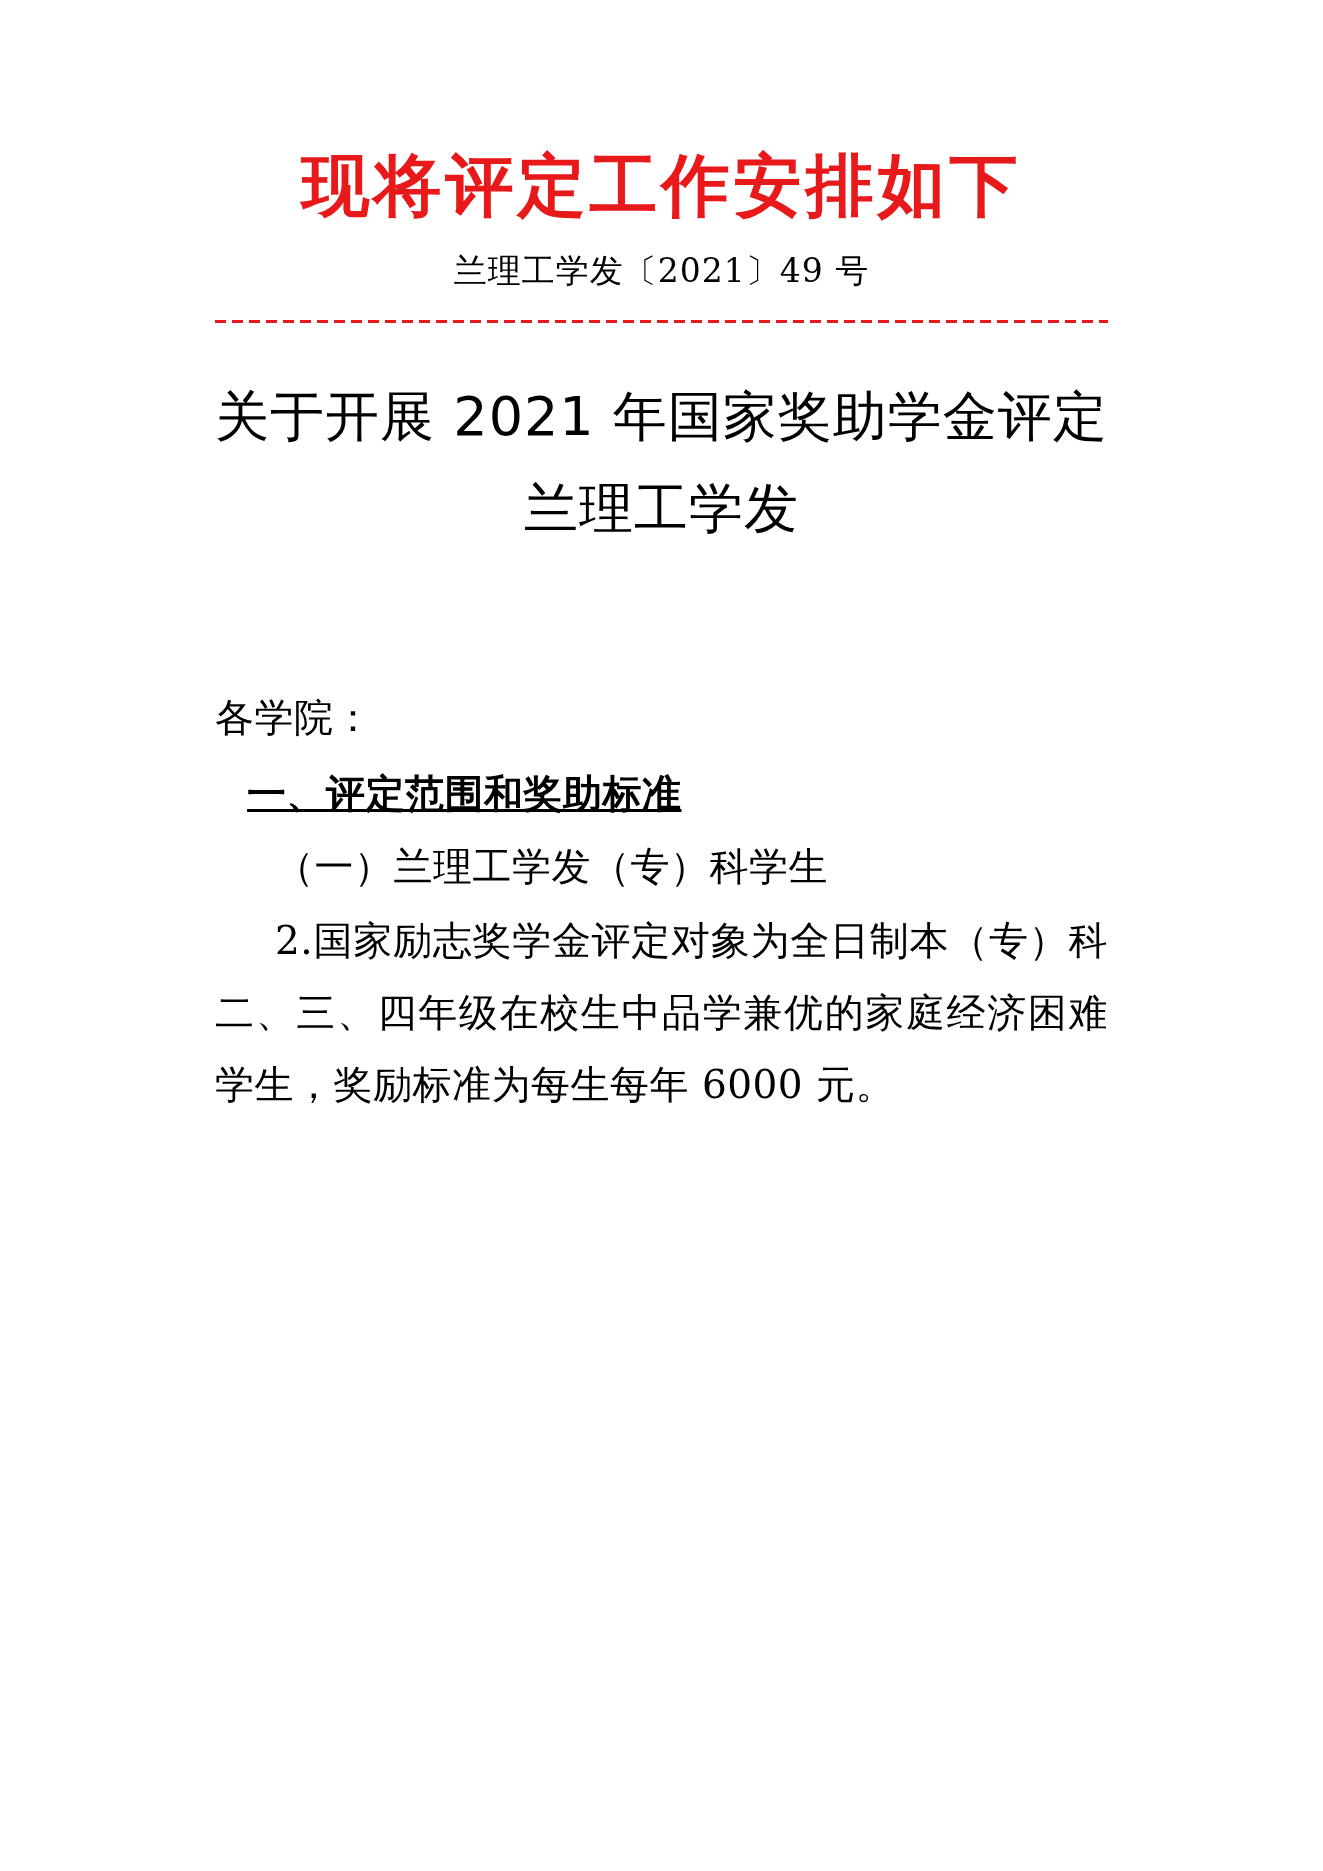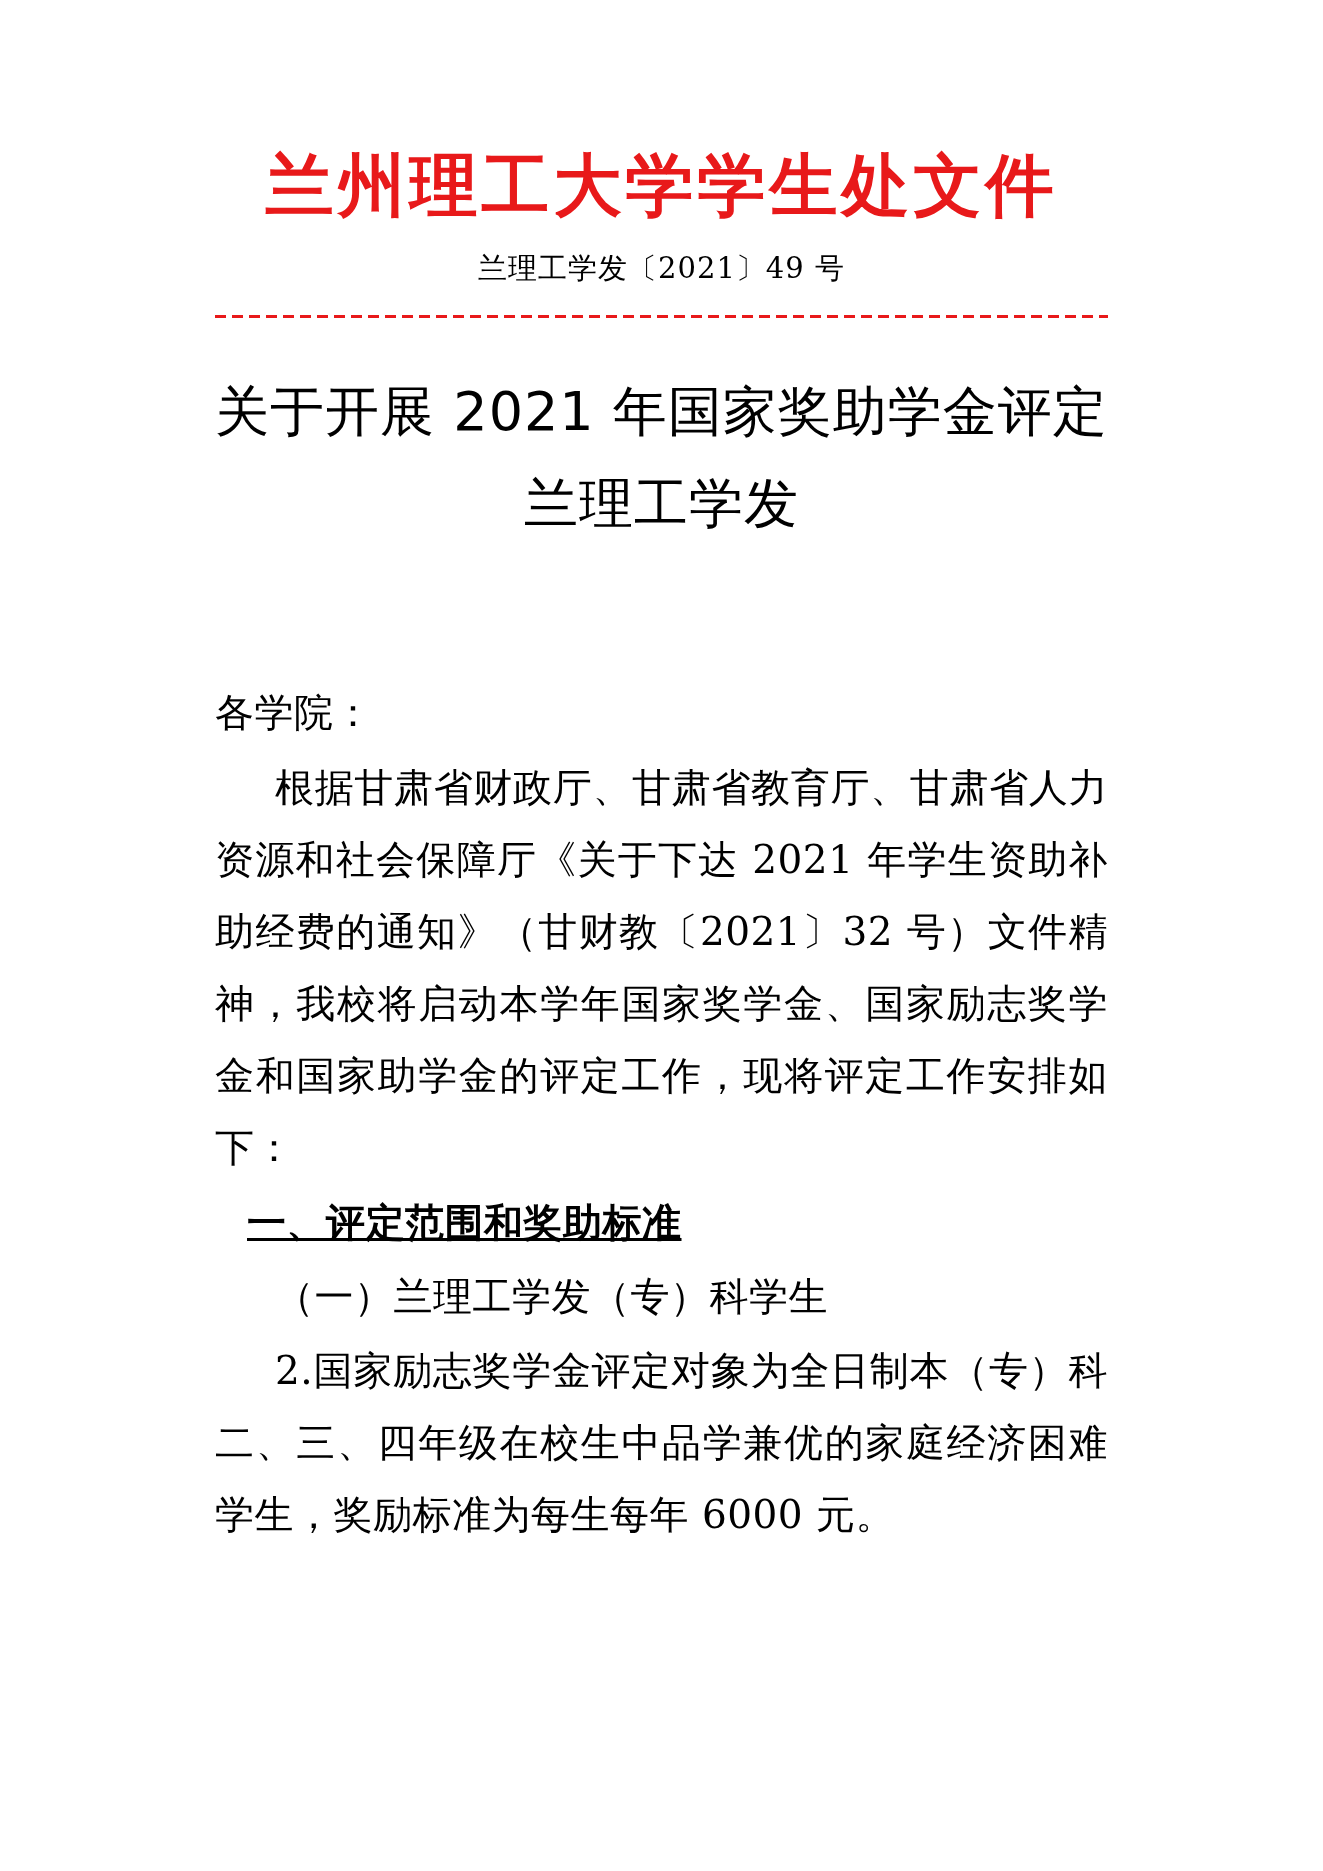--- a/index.html
+++ b/index.html
@@ -29,21 +29,21 @@
     font-family: "DejaVu Serif", "Liberation Serif", serif;
     font-weight: bold;
     font-size: 68px;
     letter-spacing: 4px;
     line-height: 1.1;
     white-space: nowrap;
   }
   .doc-number {
     margin-top: 26px;
     text-align: center;
-    font-size: 29px;
+    font-size: 33px;
     letter-spacing: 1px;
     font-family: "DejaVu Serif", "Liberation Serif", serif;
   }
   .red-rule {
     margin-top: 26px;
     height: 3px;
     background: repeating-linear-gradient(
         to right,
         #e8191a 0px,
         #e8191a 11px,
@@ -81,36 +81,35 @@
     font-weight: bold;
     text-indent: 32px;
     text-decoration: underline;
   }
 </style>
 </head>
 <body>
 
 <div class="page">
 
-  <div class="doc-title">兰州理工大学学生处文件</div>
+  <div class="doc-title">现将评定工作安排如下</div>
 
   <div class="doc-number">兰理工学发〔2021〕49 号</div>
 
   <div class="red-rule"></div>
 
   <div class="main-title">
     <span class="line">关于开展 2021 年国家奖助学金评定</span>
     <span class="line">兰理工学发</span>
   </div>
 
   <div class="body-block">
 
     <p class="para salutation">各学院：</p>
 
-    <p class="para indent-2">根据甘肃省财政厅、甘肃省教育厅、甘肃省人力资源和社会保障厅《关于下达 2021 年学生资助补助经费的通知》（甘财教〔2021〕32 号）文件精神，我校将启动本学年国家奖学金、国家励志奖学金和国家助学金的评定工作，现将评定工作安排如下：</p>
 
     <p class="para heading-bold">一、评定范围和奖助标准</p>
 
     <p class="para indent-2">（一）兰理工学发（专）科学生</p>
 
 
     <p class="para indent-2">2.国家励志奖学金评定对象为全日制本（专）科二、三、四年级在校生中品学兼优的家庭经济困难学生，奖励标准为每生每年 6000 元。</p>
 
   </div>
 

